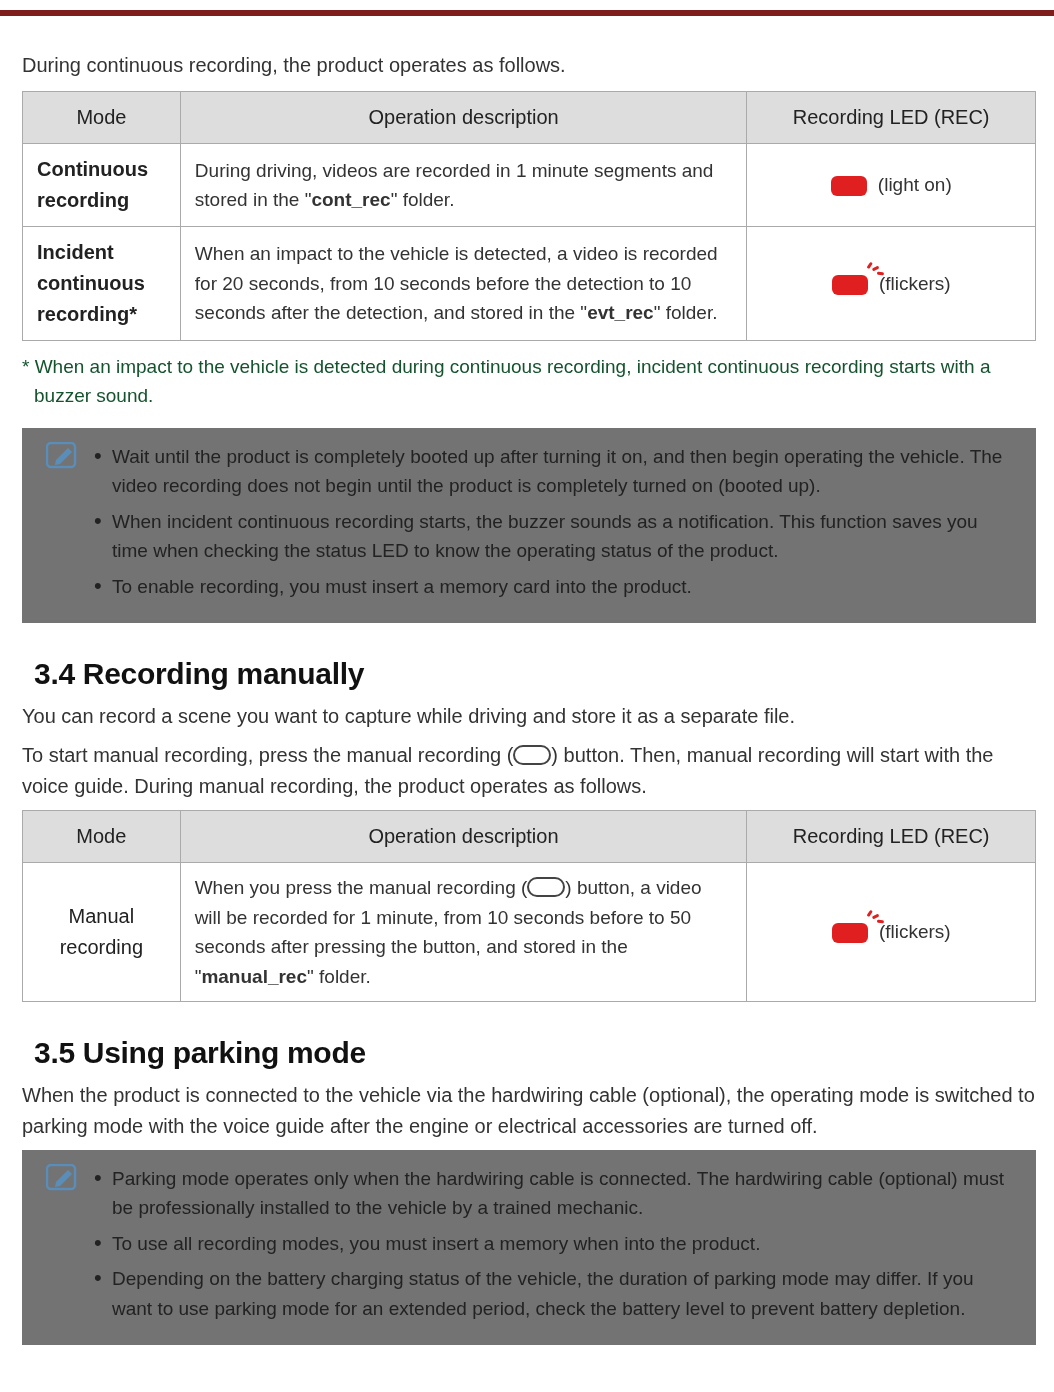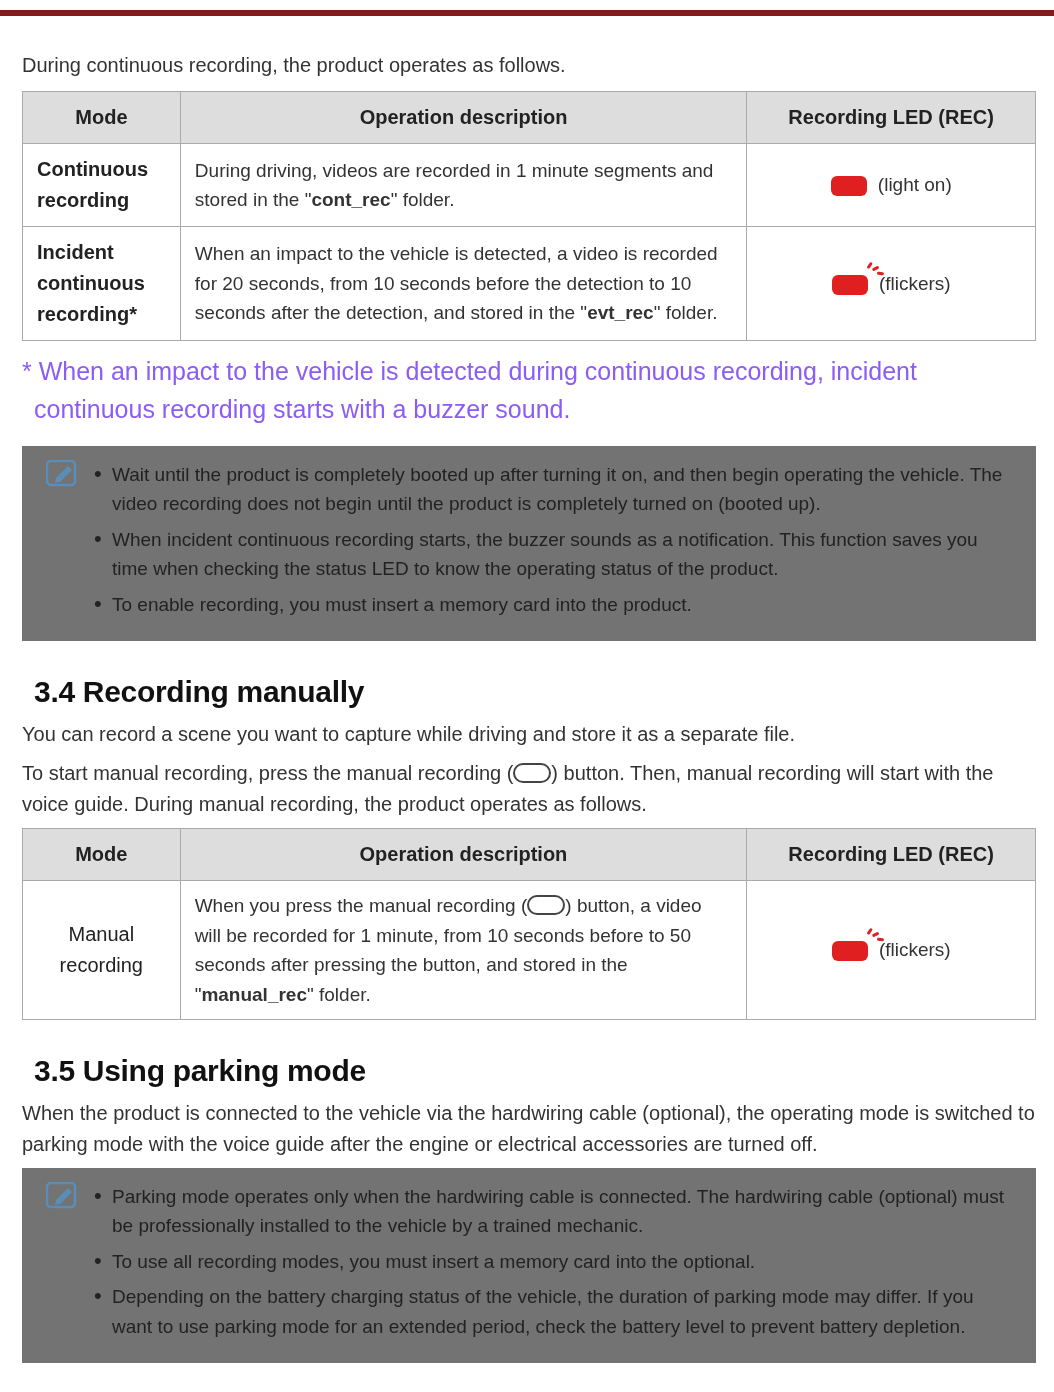--- a/index.html
+++ b/index.html
@@ -28,38 +28,38 @@
   }
   table.modes th, table.modes td {
     border: 1px solid #aaa;
     padding: 10px 14px;
     vertical-align: middle;
     text-align: left;
     line-height: 1.55;
   }
   table.modes th {
     background: #ddd;
-    font-weight: 700;
+    font-weight: 400;
     text-align: center;
     font-family: "Arial Narrow", Arial, sans-serif;
     font-size: 20px;
     color: #222;
   }
   table.modes td.mode-cell {
     font-weight: 700;
     width: 158px;
     font-family: "Arial Narrow", Arial, sans-serif;
     font-size: 20px;
   }
   table.modes td.mode-cell.centered { font-weight: 400; text-align: center; }
   table.modes td.desc-cell { width: 570px; color: #333; margin-left: 33px; }
   table.modes td.led-cell { text-align: center; width: 290px; color: #333; }
   .footnote {
-    font-size: 25px;
-    color: #8b5cf6;
+    font-size: 19px;
+    color: #14532d;
     margin: 12px 0 18px 0;
     padding-left: 12px;
     text-indent: -12px;
     line-height: 1.5;
   }
   .note-box {
     background: #737373;
     padding: 14px 20px 16px 72px;
     position: relative;
     font-size: 19px;
@@ -238,18 +238,18 @@
 
   <div class="note-box">
     <span class="note-icon">
       <svg width="34" height="30" viewBox="0 0 34 30">
         <rect x="1" y="1" width="28" height="24" rx="4" fill="none" stroke="#5a8db8" stroke-width="2.5"></rect>
         <path d="M10 18 L22 6 L26 10 L14 22 L9 23 Z" fill="#5a8db8"></path>
       </svg>
     </span>
     <ul>
       <li>Parking mode operates only when the hardwiring cable is connected. The hardwiring cable (optional) must be professionally installed to the vehicle by a trained mechanic.</li>
-      <li>To use all recording modes, you must insert a memory card into the optional.</li>
+      <li>To use all recording modes, you must insert a memory when into the product.</li>
       <li>Depending on the battery charging status of the vehicle, the duration of parking mode may differ. If you want to use parking mode for an extended period, check the battery level to prevent battery depletion.</li>
     </ul>
   </div>
 
 </div>
 
 </body></html>

